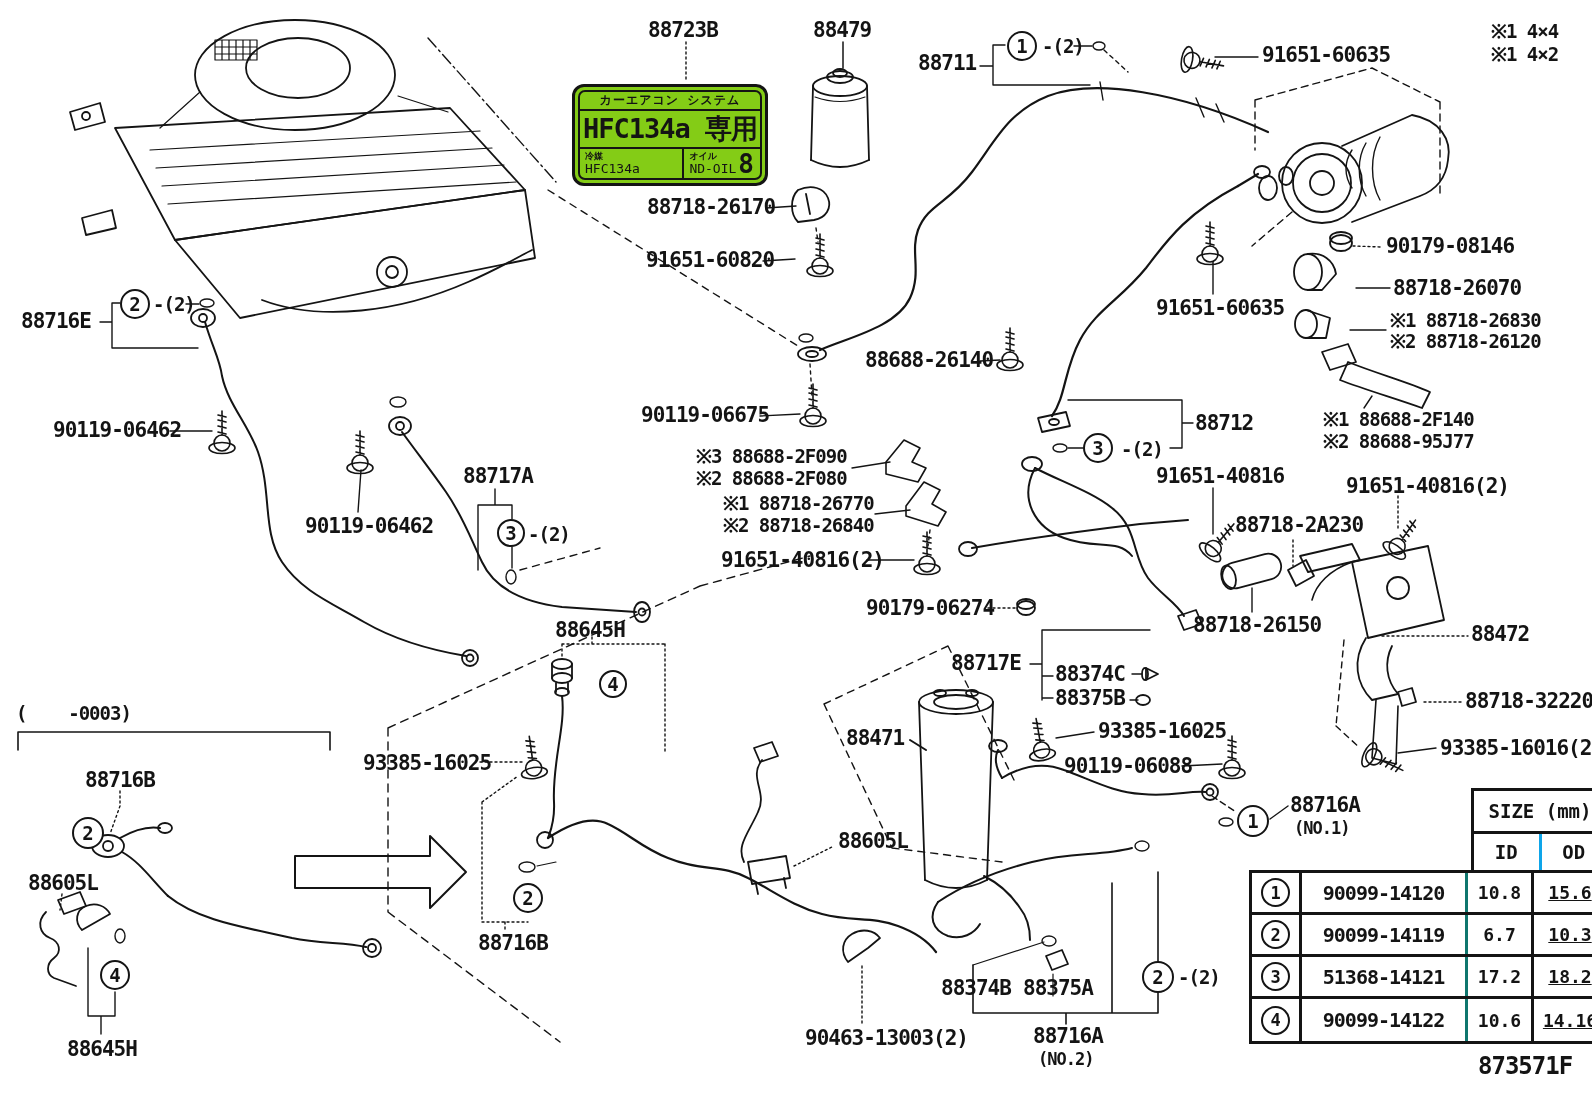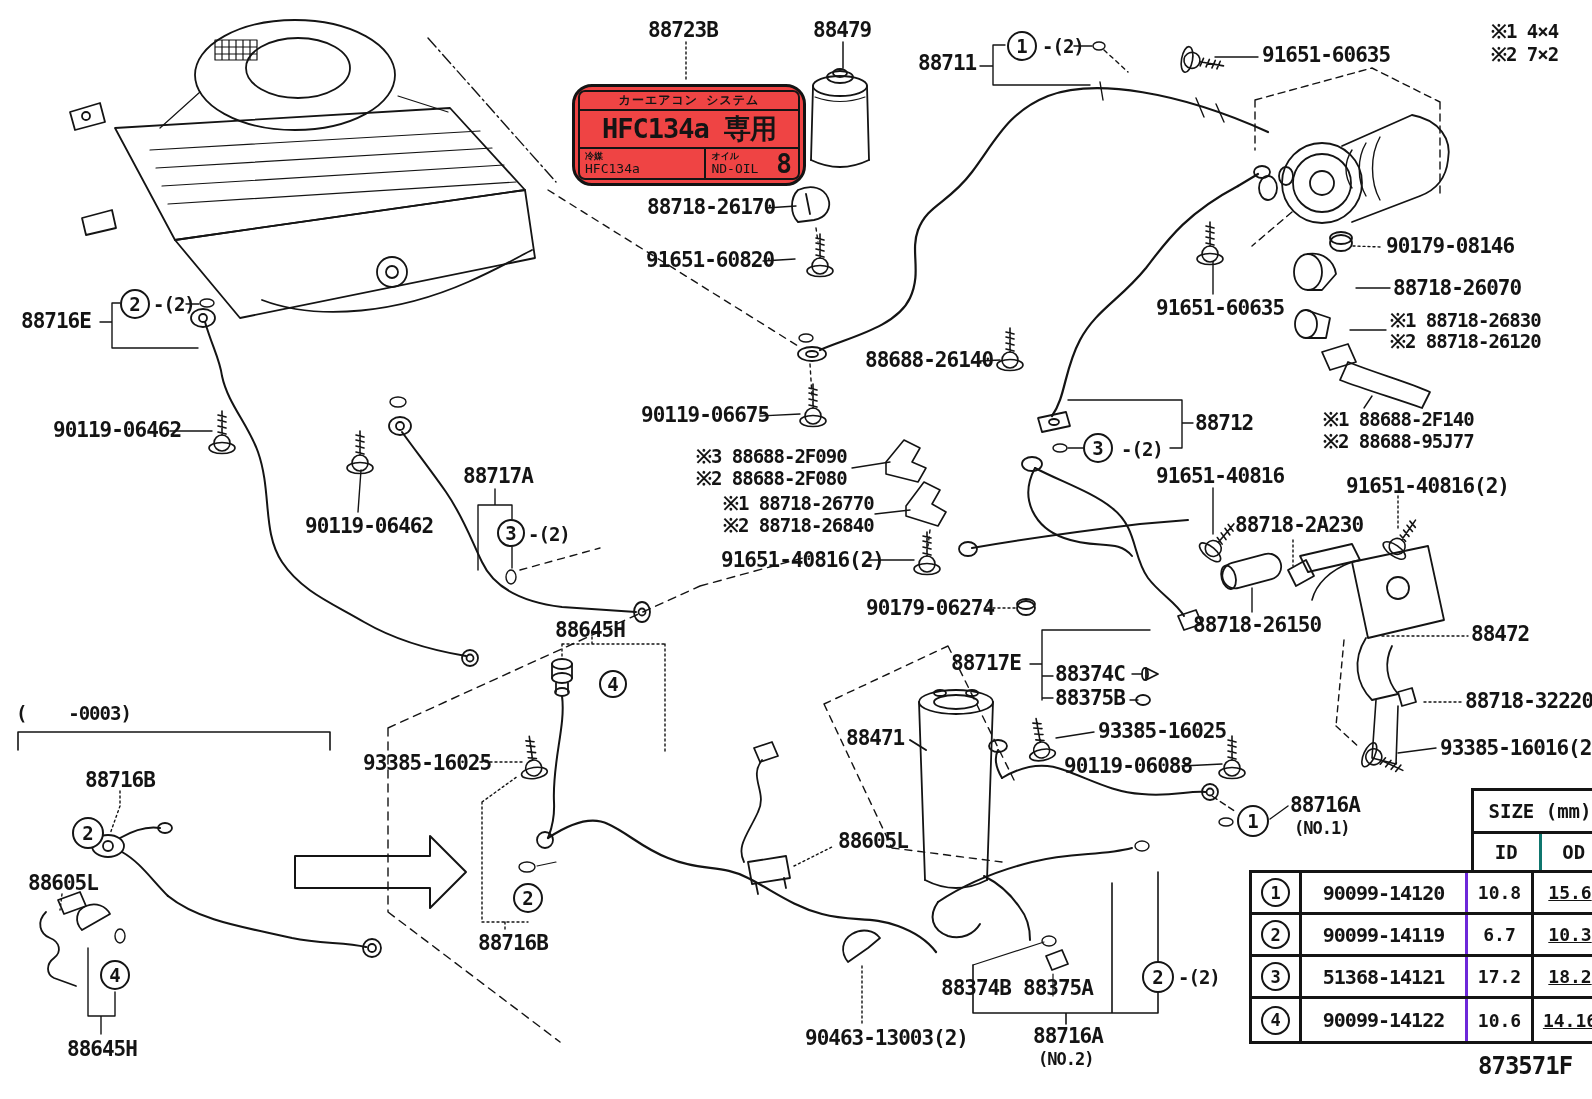--- a/index.html
+++ b/index.html
@@ -7,47 +7,47 @@
           font-family:"DejaVu Sans Mono","Liberation Mono",monospace;color:#141414;}
   svg.art{position:absolute;left:0;top:0;}
   .lbl{position:absolute;font-weight:bold;font-size:21px;letter-spacing:-1px;white-space:pre;line-height:1;}
   .note{font-size:19px;}
   .small{font-size:17px;}
   .tiny{font-size:24px;}
   .marker{position:absolute;border:2.5px solid #141414;border-radius:50%;background:#fff;
           display:flex;align-items:center;justify-content:center;font-weight:bold;font-size:19px;
           box-sizing:border-box;line-height:1;}
   
-  .hfc{position:absolute;left:572px;top:84px;width:234px;height:102px;border:3px solid #141414;
-       border-radius:20px;padding:3px;box-sizing:border-box;background:#ef4444;}
+  .hfc{position:absolute;left:572px;top:84px;width:196px;height:102px;border:3px solid #141414;
+       border-radius:12px;padding:3px;box-sizing:border-box;background:#84cc16;}
   .hfc-inner{width:100%;height:100%;border:2px solid #141414;border-radius:7px;box-sizing:border-box;
        display:flex;flex-direction:column;overflow:hidden;}
   .hfc-top{height:20px;border-bottom:2px solid #141414;font-size:12px;font-weight:bold;
        display:flex;align-items:center;justify-content:center;letter-spacing:1px;}
   .hfc-main{flex:1;display:flex;align-items:center;justify-content:center;font-weight:bold;font-size:27px;
        border-bottom:2px solid #141414;letter-spacing:-1px;}
   .hfc-bottom{height:34px;display:flex;}
   .hfc-cl{width:58%;border-right:2px solid #141414;display:flex;flex-direction:column;justify-content:center;padding-left:5px;box-sizing:border-box;}
   .hfc-cr{flex:1;display:flex;align-items:center;justify-content:space-between;padding:0 6px 0 5px;}
   .hfc .t{font-size:9px;font-weight:bold;line-height:1.1;}
   .hfc .v{font-size:13px;font-weight:normal;line-height:1.1;}
   .hfc .num{font-size:26px;font-weight:bold;}
   .hfc-col{display:flex;flex-direction:column;justify-content:center;}
   
   .size-table{position:absolute;left:1249px;top:788px;width:408px;height:252px;font-weight:bold;}
   .st-header{position:absolute;left:222px;top:0;width:138px;height:46px;border:3px solid #141414;
        box-sizing:border-box;display:flex;align-items:center;justify-content:center;font-size:19px;background:#fff;}
   .st-sub{position:absolute;left:222px;top:43px;width:138px;height:42px;border:3px solid #141414;box-sizing:border-box;display:flex;background:#fff;}
   .st-sub div{flex:1;display:flex;align-items:center;justify-content:center;font-size:19px;}
-  .st-sub div:first-child{border-right:3px solid #0f766e;}
+  .st-sub div:first-child{border-right:3px solid #0ea5e9;}
   .st-body{position:absolute;left:0;top:82px;width:360px;border:3px solid #141414;box-sizing:border-box;background:#fff;}
   .st-row{display:flex;height:42px;border-bottom:3px solid #141414;box-sizing:border-box;}
   .st-row:last-child{border-bottom:none;}
   .st-c1{width:50px;display:flex;align-items:center;justify-content:center;border-right:3px solid #141414;box-sizing:border-box;}
-  .st-c2{width:166px;display:flex;align-items:center;justify-content:center;font-size:20px;border-right:3px solid #6d28d9;box-sizing:border-box;letter-spacing:-1px;}
+  .st-c2{width:166px;display:flex;align-items:center;justify-content:center;font-size:20px;border-right:3px solid #0f766e;box-sizing:border-box;letter-spacing:-1px;}
   .st-c3{width:66px;display:flex;align-items:center;justify-content:center;font-size:18px;border-right:3px solid #141414;box-sizing:border-box;}
   .st-c4{flex:1;display:flex;align-items:center;justify-content:center;font-size:18px;text-decoration:underline;}
   .tcirc{width:29px;height:29px;border:2.5px solid #141414;border-radius:50%;display:flex;align-items:center;
        justify-content:center;font-size:17px;box-sizing:border-box;}
 </style>
 </head>
 <body>
 
 <div class="canvas">
 
@@ -318,21 +318,21 @@
 <div class="lbl" style="left:805px;top:1028px">90463-13003(2)</div>
 <div class="lbl" style="left:941px;top:978px">88374B</div>
 <div class="lbl" style="left:1023px;top:978px">88375A</div>
 <div class="lbl" style="left:1033px;top:1026px">88716A</div>
 <div class="lbl small" style="left:1038px;top:1051px">(NO.2)</div>
 <div class="lbl" style="left:1290px;top:795px">88716A</div>
 <div class="lbl small" style="left:1294px;top:820px">(NO.1)</div>
 <div class="lbl tiny" style="left:1478px;top:1054px">873571F</div>
 <div class="lbl note" style="left:16px;top:704px">(    -0003)</div>
 <div class="lbl note" style="left:1491px;top:22px">※1 4×4</div>
-<div class="lbl note" style="left:1491px;top:45px">※2 7×2</div>
+<div class="lbl note" style="left:1491px;top:45px">※1 4×2</div>
 
 <div class="marker" style="left:1007px;top:31px;width:30px;height:30px">1</div>
 <div class="lbl note" style="left:1042px;top:37px">-(2)</div>
 <div class="marker" style="left:120px;top:289px;width:30px;height:30px">2</div>
 <div class="lbl note" style="left:153px;top:295px">-(2)</div>
 <div class="marker" style="left:497px;top:519px;width:28px;height:28px">3</div>
 <div class="lbl note" style="left:528px;top:525px">-(2)</div>
 <div class="marker" style="left:1083px;top:433px;width:30px;height:30px">3</div>
 <div class="lbl note" style="left:1121px;top:440px">-(2)</div>
 <div class="marker" style="left:599px;top:670px;width:28px;height:28px">4</div>

